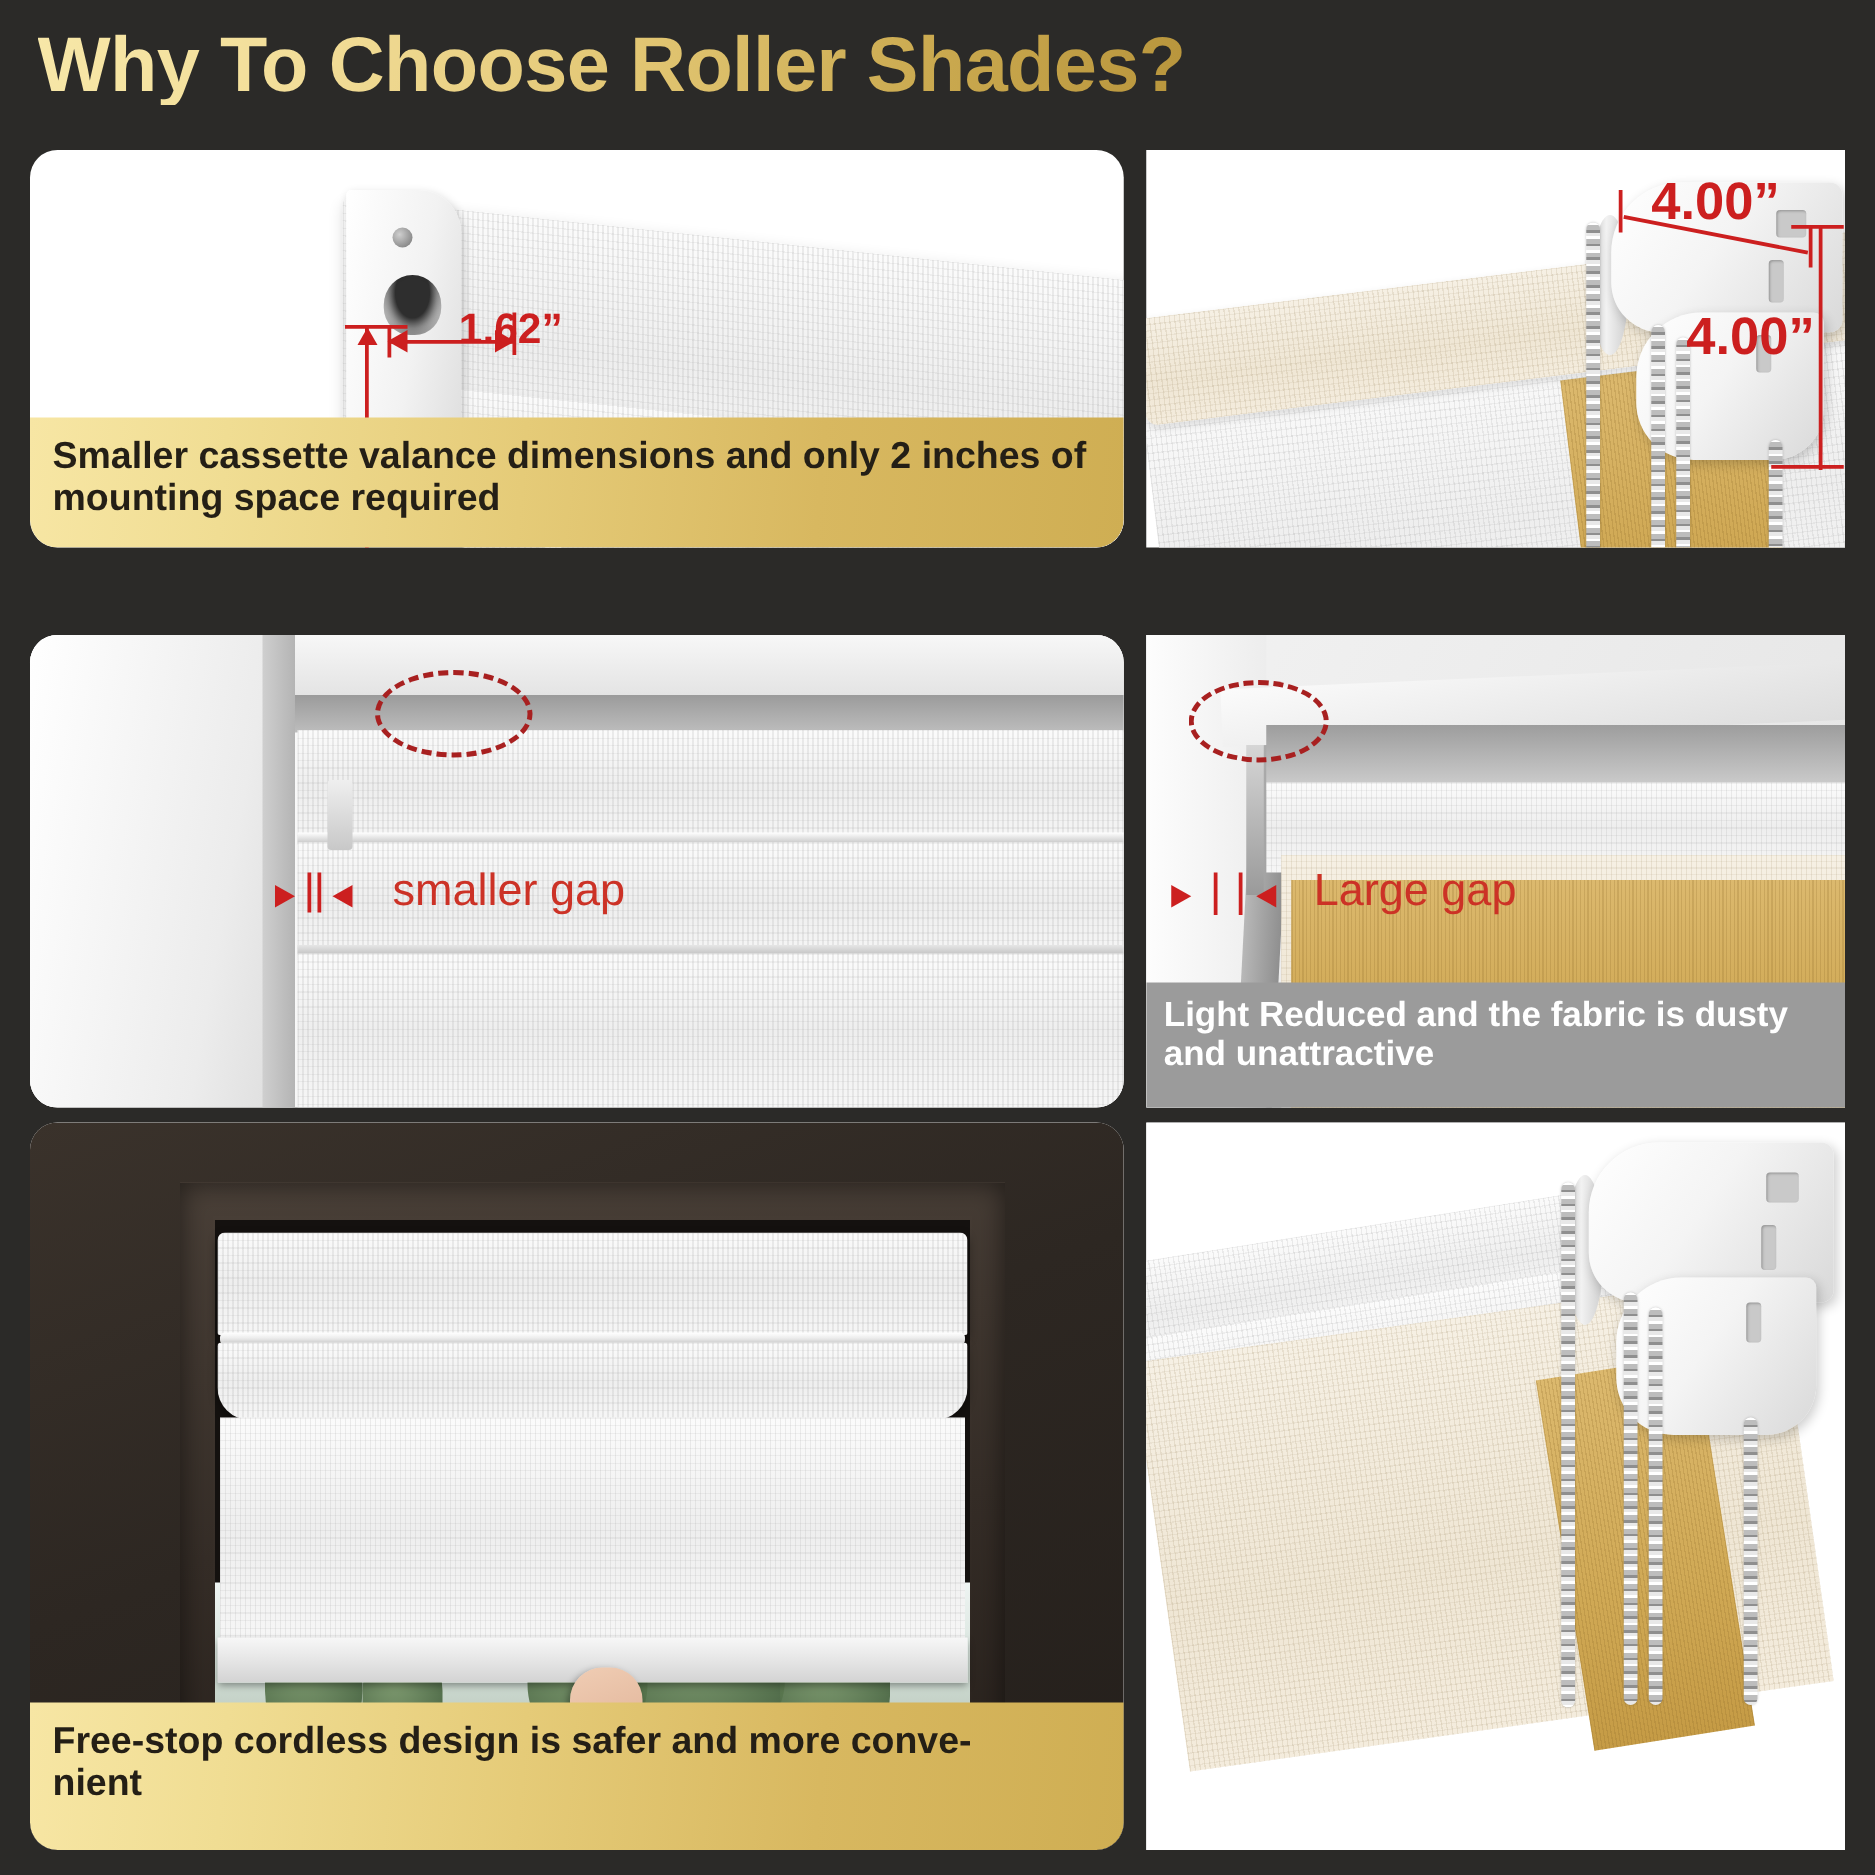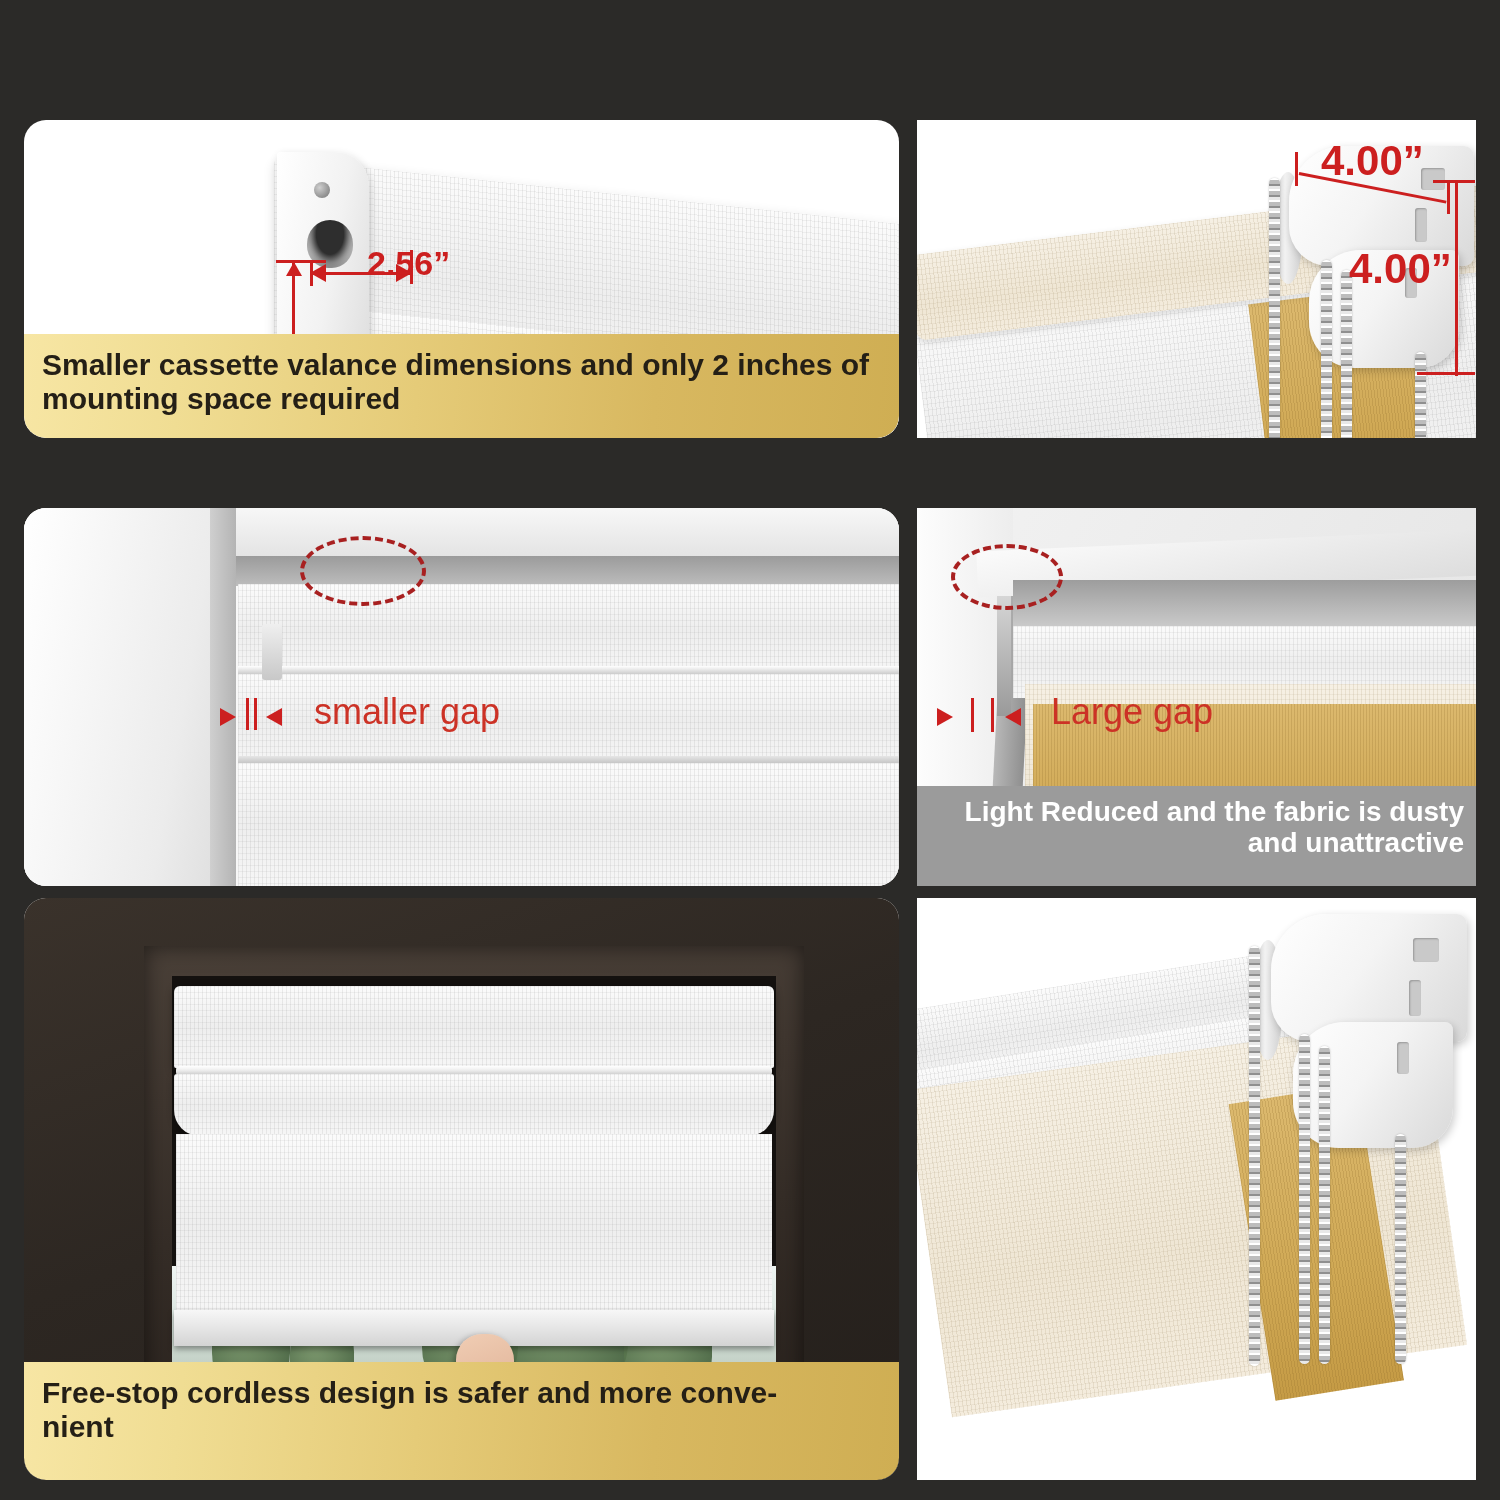--- a/index.html
+++ b/index.html
@@ -25,21 +25,21 @@
   .grid { position: absolute; left: 24px; top: 120px; width: 1452px; height: 1360px; }
 
   .panel { position: absolute; overflow: hidden; background: #fff; }
   .panel.good { border-radius: 22px; }
   .panel.bad  { border-radius: 0; }
 
   
   .c-left  { left: 0px;   width: 875px; }
   .c-right { left: 893px; width: 559px; }
   .r-1 { top: 0px;   height: 318px; }
-  .r-2 { top: 388px; height: 378px; text-align: right; }
+  .r-2 { top: 388px; height: 378px; }
   .r-3 { top: 778px; height: 582px; }
 
   
   .cap {
     position: absolute; left: 0; right: 0; bottom: 0;
     padding: 14px 16px 16px 18px;
     font-weight: bold; line-height: 1.12;
     white-space: pre-line;
     z-index: 20;
   }
@@ -257,41 +257,42 @@
   .p6-sheet {
     position: absolute; left: -16px; top: 120px; width: 520px; height: 330px;
     transform: rotate(-8deg); transform-origin: right top;
   }
 </style>
 </head>
 <body>
 
 <div class="page">
 
+  <h1 class="title">Why To Choose Roller Shades?</h1>
 
   <div class="grid">
 
     <div class="panel good c-left r-1">
       <div class="art">
         <div class="p1-body fabric-white"></div>
         <div class="p1-body2 fabric-white"></div>
         <div class="p1-lip"></div>
         <div class="p1-endcap"></div>
         <div class="p1-knob"></div>
         <div class="p1-screw" style="left:290px; top:62px;"></div>
         <div class="p1-screw" style="left:366px; top:254px;"></div>
         <div class="p1-foot"></div>
 
         <div class="dim-line dim-h" style="left:288px; top:152px; width:100px;"></div>
         <div class="tick-v" style="left:286px; top:140px; height:26px;"></div>
         <div class="tick-v" style="left:386px; top:130px; height:34px;"></div>
         <div class="arrow-l" style="left:286px; top:144px;"></div>
         <div class="arrow-r" style="left:372px; top:144px;"></div>
         <div class="dim-label" style="left:110px; top:14px; font-size:0px;"></div>
-        <div class="dim-label" style="left:343px; top:126px; font-size:34px;">2.56”</div>
+        <div class="dim-label" style="left:343px; top:126px; font-size:34px;">1.62”</div>
 
         <div class="dim-line dim-v" style="left:268px; top:140px; height:200px;"></div>
         <div class="tick-h" style="left:252px; top:140px; width:50px;"></div>
         <div class="tick-h" style="left:252px; top:337px; width:50px;"></div>
         <div class="arrow-up" style="left:262px; top:142px;"></div>
         <div class="arrow-dn" style="left:262px; top:322px;"></div>
         <div class="dim-label" style="left:128px; top:222px; font-size:34px;">9.38”</div>
       </div>
       <div class="cap gold">Smaller cassette valance dimensions and only 2 inches of mounting space required</div>
     </div>

